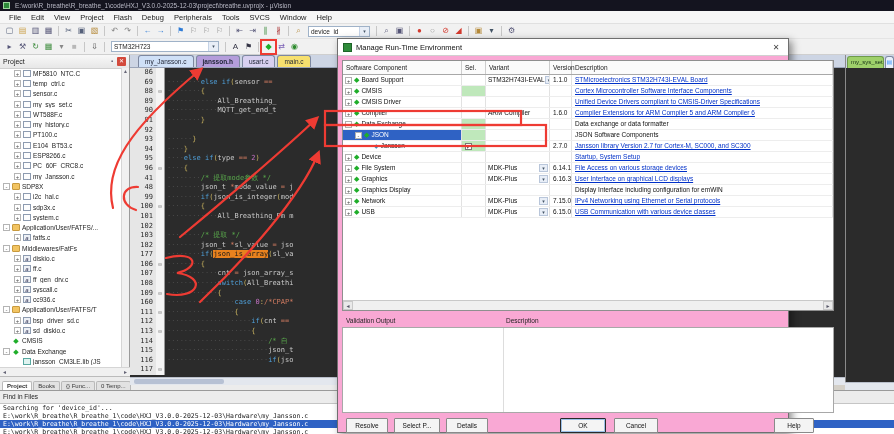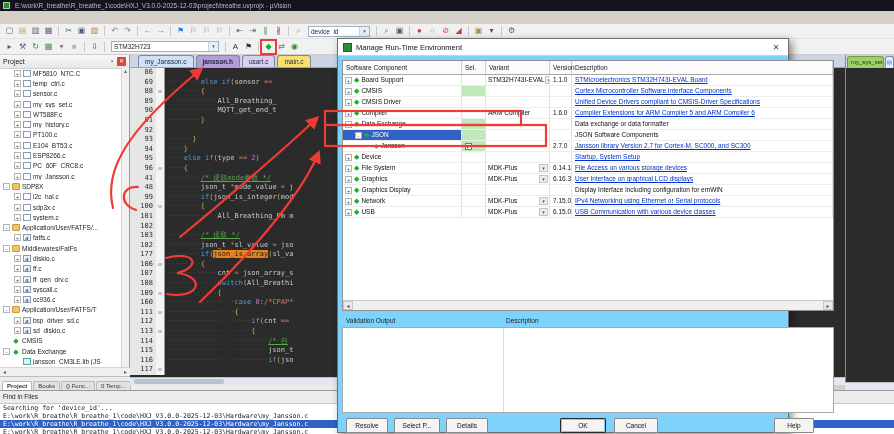--- a/index.html
+++ b/index.html
@@ -56,39 +56,39 @@
   #etabs{height:13px;background:#cdd5e4;display:flex;align-items:flex-end;padding-left:8px;border-bottom:1px solid #9aa4b8;box-sizing:border-box;}
   .etab{font-size:6.5px;color:#1d2233;line-height:11px;padding:0 6px;border:1px solid #7d88a0;border-bottom:none;
         margin-right:2px;border-radius:3px 3px 0 0;white-space:nowrap;}
   .etab.eactive{font-weight:bold;}
   #code{position:absolute;left:0;top:13px;width:715px;height:308px;}
   .crow{display:flex;height:9.6px;line-height:9.6px;font-family:"DejaVu Sans Mono",monospace;font-size:7px;}
   .gut{width:26px;text-align:right;padding-right:3px;background:#e6e6e6;color:#2a2a2a;box-sizing:border-box;flex:0 0 auto;}
   .fold{width:9px;background:#f4f4f4;color:#555;font-size:5px;text-align:center;flex:0 0 auto;border-right:1px solid #999;box-sizing:border-box;}
   .cl{flex:1;background:#2b2b2b;white-space:pre;overflow:hidden;padding-left:2px;}
   .tk-k{color:#4f9fd8;}.tk-i{color:#c9c9c9;}.tk-p{color:#c9b35f;}.tk-o{color:#cf7a60;}
-  .tk-c{color:#58a64b;text-decoration:underline;}.tk-n{color:#c271c2;}.tk-w{color:#4d4d4d;}
+  .tk-c{color:#58a64b;}.tk-n{color:#c271c2;}.tk-w{color:#4d4d4d;}
   .tk-h{background:#e8821e;color:#191919;}
   #edhs{position:absolute;left:130px;top:377px;width:715px;height:8px;background:#e3e7ee;border-top:1px solid #b9bfcb;box-sizing:border-box;}
   #edhs .thumb{position:absolute;left:4px;top:1px;width:90px;height:5px;background:#b7c1d4;border-radius:2px;}
   
   #rp{position:absolute;left:845px;top:55px;width:49px;height:327px;background:#2b2b2b;overflow:hidden;border-left:1px solid #8a8a8a;box-sizing:border-box;}
   #rptabs{height:13px;background:#cdd5e4;display:flex;align-items:flex-end;padding-left:1px;}
   #rptab{font-size:6px;color:#143014;background:#9ed06a;border:1px solid #6f9a4a;border-bottom:none;border-radius:3px 3px 0 0;
          line-height:11px;padding:0 3px;white-space:nowrap;overflow:hidden;max-width:34px;}
   #rptab2{width:9px;height:11px;background:#e8f0fb;border:1px solid #7d88a0;border-bottom:none;border-radius:3px 3px 0 0;margin-left:1px;
           font-size:6px;line-height:11px;text-align:center;color:#49f;}
   #rpscroll{position:absolute;left:845px;top:382px;width:49px;height:8px;background:#e3e7ee;border-top:1px solid #b9bfcb;box-sizing:border-box;}
   
   #fp{position:absolute;left:0;top:390px;width:894px;height:44px;background:#fff;border-top:1px solid #9a9a9a;box-sizing:border-box;}
   #fpcap{height:12px;background:#ececec;border-bottom:1px solid #c5c5c5;font-size:6.5px;color:#222;line-height:12px;padding-left:3px;}
   .fl{height:8px;line-height:8px;font-family:"DejaVu Sans Mono",monospace;font-size:6.5px;color:#222;white-space:nowrap;overflow:hidden;padding-left:3px;}
   .fl.fsel{background:#2f62c4;color:#fff;}
   
-  #dlg{position:absolute;left:337px;top:38px;width:452px;height:395px;background:#7dd3fc;border:1px solid #6f6f6f;
+  #dlg{position:absolute;left:337px;top:38px;width:452px;height:395px;background:#f9a8d4;border:1px solid #6f6f6f;
        box-shadow:3px 3px 8px rgba(0,0,0,.45);box-sizing:border-box;z-index:20;}
   #dtitle{position:absolute;left:0;top:0;width:100%;height:17px;background:#ffffff;border-bottom:1px solid #d0d0d0;
           display:flex;align-items:center;padding:0 5px;box-sizing:border-box;}
   #dticon{width:9px;height:9px;background:#2e8b3a;border:1px solid #1d6427;box-sizing:border-box;margin-right:4px;}
   #dtext{font-size:7.5px;color:#111;flex:1;}
   #dclose{font-size:8px;color:#444;width:14px;text-align:center;}
   #dtable{position:absolute;left:4px;top:21px;width:492px;height:251px;background:#fff;border:1px solid #8f8f8f;box-sizing:border-box;overflow:hidden;}
   #dhead{display:flex;height:13px;background:#fbfbfb;border-bottom:1px solid #a8a8a8;font-size:6.5px;color:#222;line-height:13px;}
   #dhead div{border-right:1px solid #cdcdcd;padding-left:3px;box-sizing:border-box;}
   .c-name{width:119px;flex:0 0 auto;}
@@ -135,20 +135,33 @@
 </head>
 <body>
 
 <div id="app">
 
   <div id="titlebar">
     <span id="appicon"></span>
     <span>E:\work\R_breathe\R_breathe_1\code\HXJ_V3.0.0-2025-12-03\project\breathe.uvprojx - µVision</span>
   </div>
 
+  <div id="menubar">
+      <span class="mi">File</span>
+      <span class="mi">Edit</span>
+      <span class="mi">View</span>
+      <span class="mi">Project</span>
+      <span class="mi">Flash</span>
+      <span class="mi">Debug</span>
+      <span class="mi">Peripherals</span>
+      <span class="mi">Tools</span>
+      <span class="mi">SVCS</span>
+      <span class="mi">Window</span>
+      <span class="mi">Help</span>
+    </div>
   <div id="tb1" class="tb">
       <span class="ticon">▢</span>
       <span class="ticon" style="color: rgb(200, 154, 62);">▤</span>
       <span class="ticon" style="color: rgb(85, 85, 119);">▥</span>
       <span class="ticon" style="color: rgb(85, 85, 119);">▦</span>
       <span class="tsep"></span>
       <span class="ticon">✂</span>
       <span class="ticon">▣</span>
       <span class="ticon" style="color: rgb(181, 138, 58);">▧</span>
       <span class="tsep"></span>

